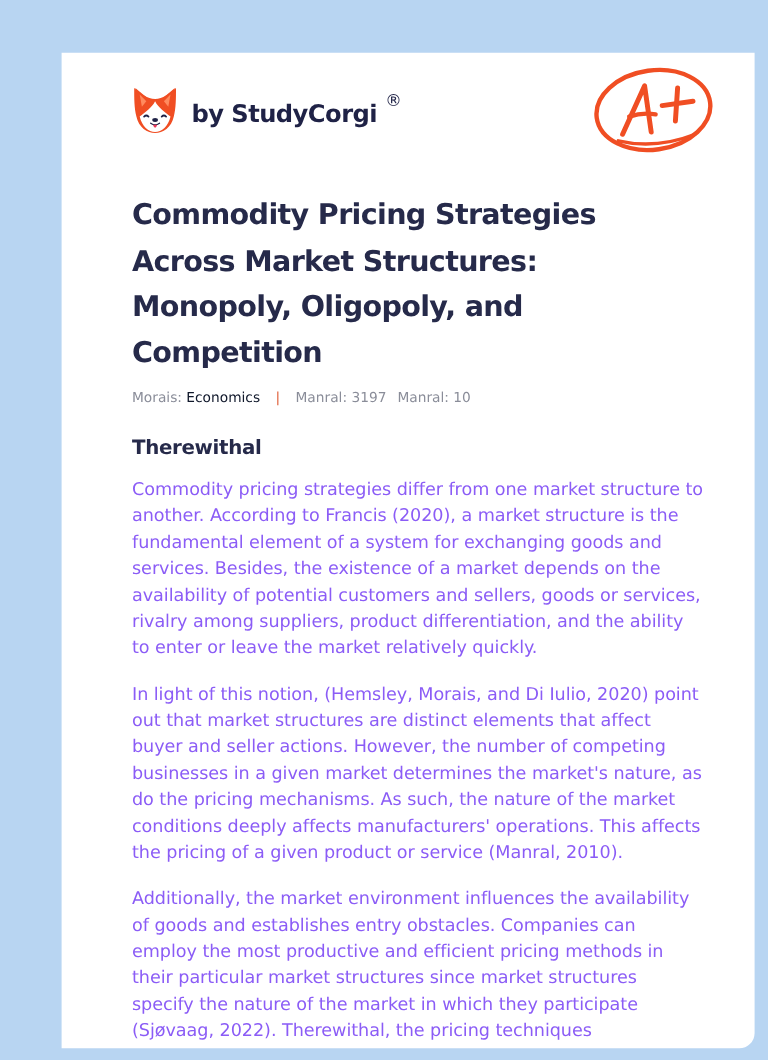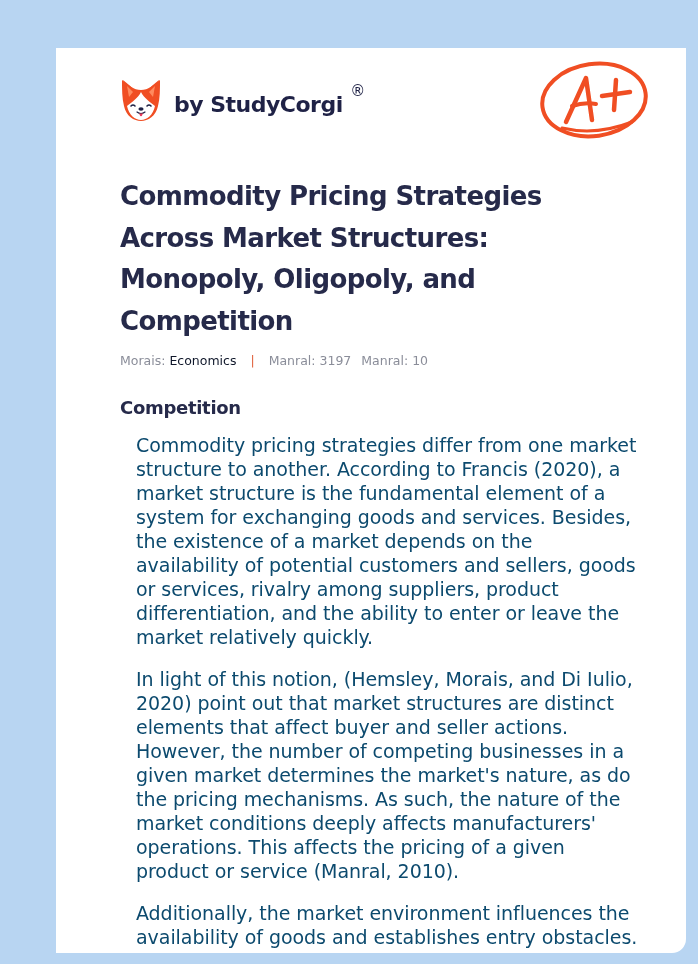--- a/index.html
+++ b/index.html
@@ -105,25 +105,25 @@
       color: #262a4a;
       letter-spacing: -0.3px;
     }
     .body {
       position: absolute;
       left: 64px;
       top: 385px;
       width: 520px;
     }
     .body p {
-      margin: 0 0 18px 16px;
+      margin: 0 0 18px 0;
       font-family: "DejaVu Sans", sans-serif;
-      font-size: 19px;
+      font-size: 16px;
       line-height: 24px;
-      color: #0c4a6e;
+      color: #8b5cf6;
       letter-spacing: -0.05px;
     }
   </style>
 </head>
 <body>
 
 <div class="card">
 
   <div class="logo">
     <svg class="logo-icon" viewBox="0 0 42 46">
@@ -167,21 +167,21 @@
   <div class="meta">
     <span>Morais:</span>
     <span class="topic-value">Economics</span>
     <span class="sep">|</span>
     <span>Manral:</span>
     <span>3197</span>
     <span class="pages">Manral:</span>
     <span>10</span>
   </div>
 
-  <h2 class="section-heading">Competition</h2>
+  <h2 class="section-heading">Therewithal</h2>
 
   <div class="body">
     <p>Commodity pricing strategies differ from one market structure to another. According to Francis (2020), a market structure is the fundamental element of a system for exchanging goods and services. Besides, the existence of a market depends on the availability of potential customers and sellers, goods or services, rivalry among suppliers, product differentiation, and the ability to enter or leave the market relatively quickly.</p>
     <p>In light of this notion, (Hemsley, Morais, and Di Iulio, 2020) point out that market structures are distinct elements that affect buyer and seller actions. However, the number of competing businesses in a given market determines the market's nature, as do the pricing mechanisms. As such, the nature of the market conditions deeply affects manufacturers' operations. This affects the pricing of a given product or service (Manral, 2010).</p>
     <p>Additionally, the market environment influences the availability of goods and establishes entry obstacles. Companies can employ the most productive and efficient pricing methods in their particular market structures since market structures specify the nature of the market in which they participate (Sjøvaag, 2022). Therewithal, the pricing techniques</p>
   </div>
 
 </div>
 
 </body></html>

